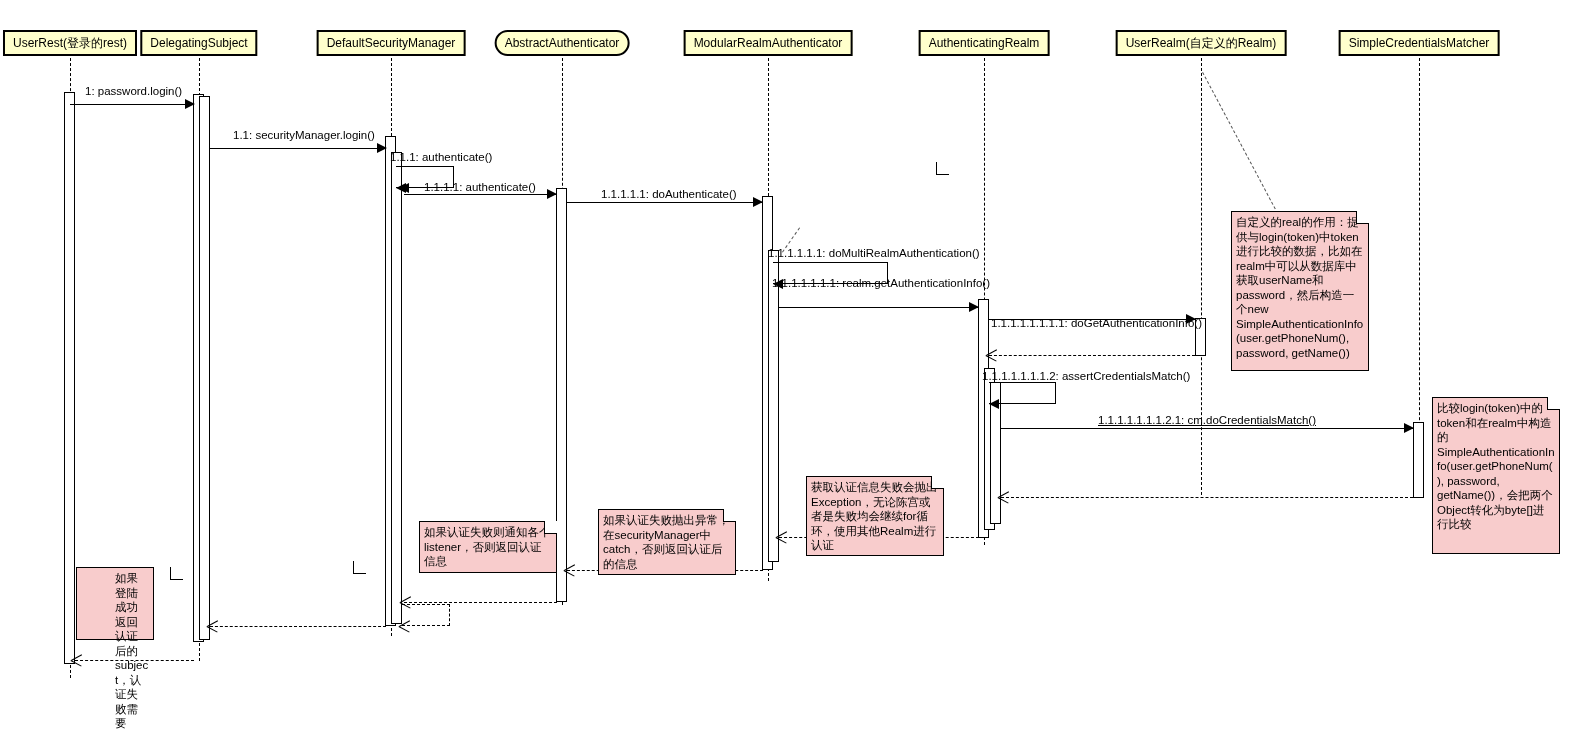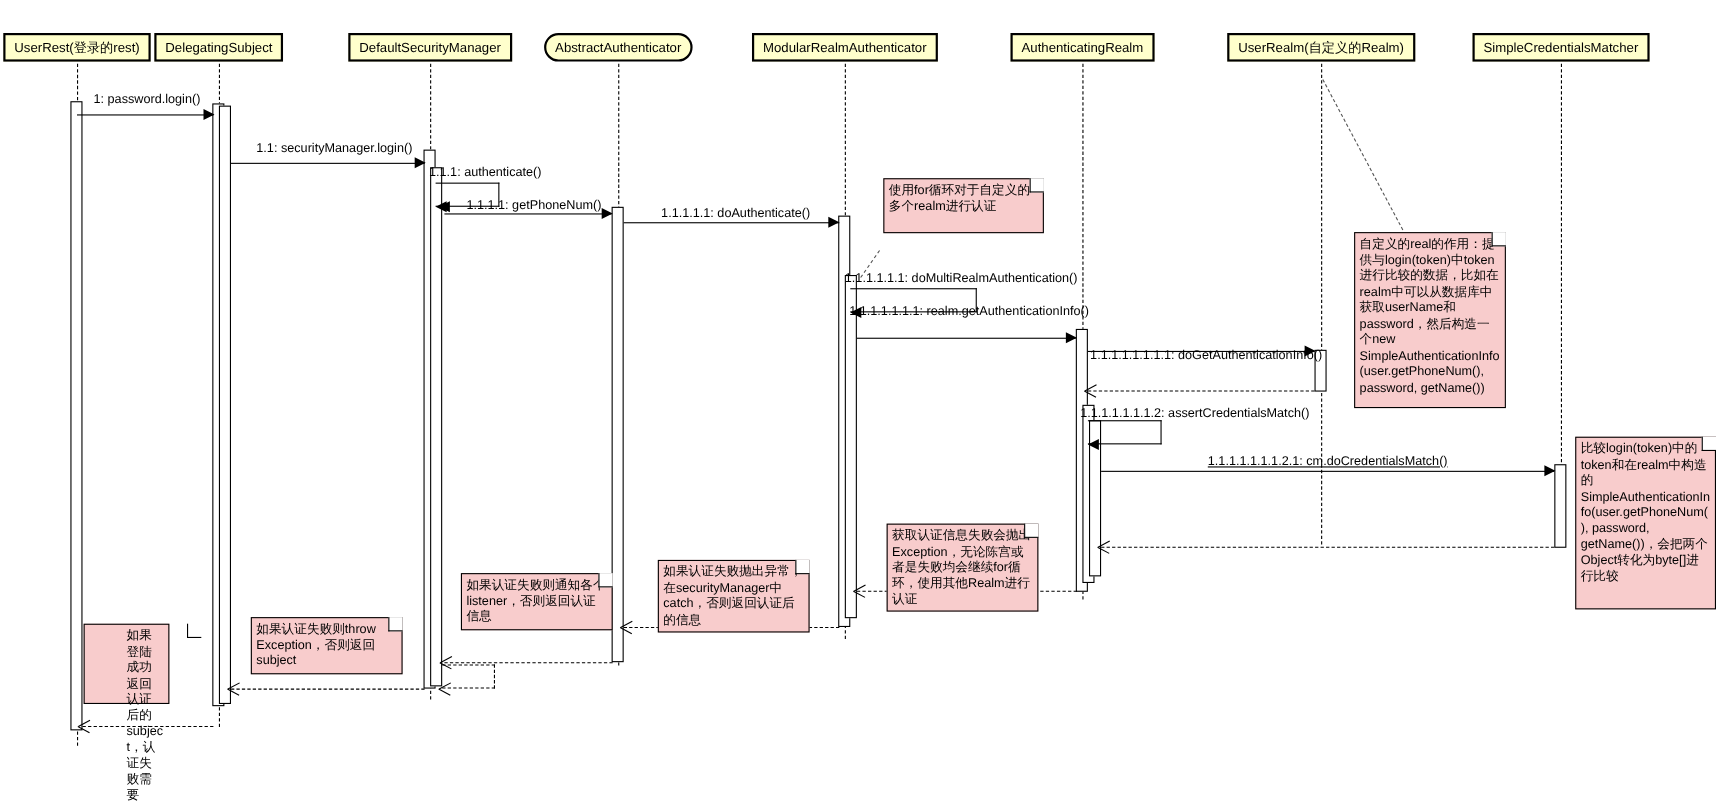--- a/index.html
+++ b/index.html
@@ -153,21 +153,21 @@
   <div class="msg" style="left:210px; top:148px; width:176px;"></div>
   <div class="arrowR" style="left:377px; top:143px;"></div>
   <div class="lbl" style="left:222px; top:129px;margin-left:11px;">1.1: securityManager.login()</div>
 
   <div class="selfmsg" style="left:396px; top:166px; width:58px; height:22px;"></div>
   <div class="arrowL" style="left:396px; top:183px;"></div>
   <div class="lbl" style="left:390px; top:151px;">1.1.1: authenticate()</div>
 
   <div class="msg" style="left:404px; top:194px; width:152px;"></div>
   <div class="arrowR" style="left:547px; top:189px;"></div>
-  <div class="lbl" style="left:424px; top:181px;">1.1.1.1: getPhoneNum()</div>
+  <div class="lbl" style="left:424px; top:181px;">1.1.1.1: authenticate()</div>
   <div class="arrowL" style="left:399px; top:183px;"></div>
 
   <div class="msg" style="left:567px; top:202px; width:196px;"></div>
   <div class="arrowR" style="left:753px; top:197px;"></div>
   <div class="lbl" style="left:601px; top:188px;">1.1.1.1.1: doAuthenticate()</div>
 
   <div class="selfmsg" style="left:773px; top:262px; width:115px; height:22px;"></div>
   <div class="arrowL" style="left:773px; top:279px;"></div>
   <div class="lbl" style="left:768px; top:247px;">1.1.1.1.1.1: doMultiRealmAuthentication()</div>
 
@@ -205,21 +205,20 @@
   <div class="selfmsg ret" style="left:402px; top:604px; width:48px; height:22px; border-top:1px dashed #000; border-right:1px dashed #000; border-bottom:1px dashed #000;"></div>
   <div class="arrowLopen" style="left:399px; top:621px;"></div>
 
   <div class="msg ret" style="left:210px; top:626px; width:176px;"></div>
   <div class="arrowLopen" style="left:207px; top:621px;"></div>
 
   <div class="msg ret" style="left:75px; top:660px; width:119px;"></div>
   <div class="arrowLopen" style="left:71px; top:655px;"></div>
 
   <div class="noteline" style="left:782px; top:252px; width:30px; transform:rotate(-55deg);"></div>
-  <div class="note" style="left:803px; top:162px; width:146px; height:50px;">使用for循环对于自定义的多个realm进行认证</div>
   <div class="note" style="left:803px; top:162px; width:146px; height:50px; background:transparent; border:none; padding:0;">
     <span class="fold"></span>
   </div>
 
   <div class="noteline" style="left:1203px; top:72px; width:155px; transform:rotate(62deg);"></div>
   <div class="note" style="left:1231px; top:211px; width:138px; height:160px;">自定义的real的作用：提供与login(token)中token进行比较的数据，比如在realm中可以从数据库中获取userName和password，然后构造一个new SimpleAuthenticationInfo(user.getPhoneNum(), password, getName())</div>
   <div class="note" style="left:1231px; top:211px; width:138px; height:160px; background:transparent; border:none; padding:0;">
     <span class="fold"></span>
   </div>
 
@@ -236,21 +235,20 @@
   <div class="note" style="left:598px; top:509px; width:138px; height:66px;">如果认证失败抛出异常，在securityManager中catch，否则返回认证后的信息</div>
   <div class="note" style="left:598px; top:509px; width:138px; height:66px; background:transparent; border:none; padding:0;">
     <span class="fold"></span>
   </div>
 
   <div class="note" style="left:419px; top:521px; width:138px; height:52px;">如果认证失败则通知各个listener，否则返回认证信息</div>
   <div class="note" style="left:419px; top:521px; width:138px; height:52px; background:transparent; border:none; padding:0;">
     <span class="fold"></span>
   </div>
 
-  <div class="note" style="left:228px; top:561px; width:138px; height:52px;">如果认证失败则throw Exception，否则返回subject</div>
   <div class="note" style="left:228px; top:561px; width:138px; height:52px; background:transparent; border:none; padding:0;">
     <span class="fold"></span>
   </div>
 
   <div class="note" style="left:76px; top:567px; width:78px; height:73px;padding-left:38px;">如果登陆成功返回认证后的subject，认证失败需要catch Exception</div>
   <div class="note" style="left:89px; top:567px; width:94px; height:73px; background:transparent; border:none; padding:0;">
     <span class="fold"></span>
   </div>
 
 </div>

